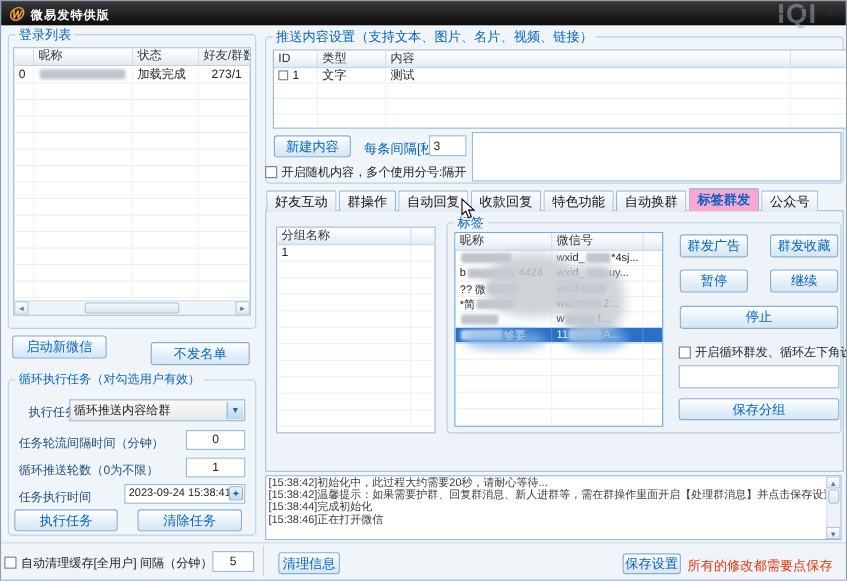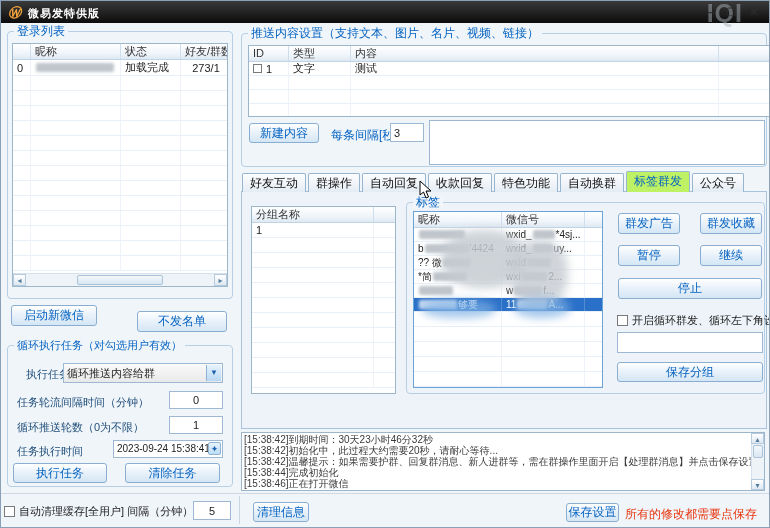--- a/index.html
+++ b/index.html
@@ -33,21 +33,21 @@
 .cb{display:inline-block;width:11px;height:11px;background:#fff;border:1px solid #7a7a7a;vertical-align:-2px;margin-right:4px;flex:none;}
 .lbl{position:absolute;white-space:nowrap;}
 .bluelbl{color:#0563c1;}
 .navylbl{color:#1f4e79;}
 .redact{display:inline-block;height:9px;border-radius:2px;background:#bfc5cb;filter:blur(1.5px);vertical-align:middle;margin:0 1px;flex:none;}
 .sel .redact{background:rgba(255,255,255,.75);}
 
 .tabstrip{position:absolute;left:241px;top:170px;height:21px;display:flex;gap:2px;align-items:flex-end;z-index:3;}
 .tab{height:19px;padding:0 7px;line-height:18px;font-size:12px;color:#111;
   background:linear-gradient(#fdfdfe,#e4ecf4);border:1px solid #98b5cf;border-bottom:none;border-radius:2px 2px 0 0;}
-.tab.active{height:21px;background:#bef264;color:#0563c1;position:relative;z-index:4;}
+.tab.active{height:21px;background:#f9a8d4;color:#0563c1;position:relative;z-index:4;font-weight:bold;}
 .tabpanel{position:absolute;left:240px;top:190px;width:526px;height:238px;background:#edf3f9;border:1px solid #a8c4dc;}
 
 .sbar-h{position:absolute;left:0;right:0;bottom:0;height:13px;background:#eef3f8;border-top:1px solid #d5e1ec;}
 .sbar-v{position:absolute;top:0;bottom:0;right:0;width:13px;background:#eef3f8;border-left:1px solid #d5e1ec;}
 .sbtn{position:absolute;width:13px;height:12px;font-size:8px;color:#56githu;color:#567a9a;text-align:center;line-height:12px;background:linear-gradient(#fff,#dde8f2);border:1px solid #b5cbdd;}
 .sthumb{position:absolute;background:linear-gradient(#f4f8fc,#d9e6f1);border:1px solid #a9c2d8;border-radius:2px;}
 
 .logbox{position:absolute;left:240px;top:431px;width:524px;height:59px;background:#fff;border:1px solid #9cb6cc;overflow:hidden;}
 .logtext{position:absolute;left:2px;top:1px;right:14px;font-size:10px;line-height:11px;color:#3a3a3a;white-space:nowrap;}
 .blob{position:absolute;pointer-events:none;}
@@ -236,20 +236,21 @@
           <div class="td" style="width: 62px;"></div>
           <div class="td" style="width: 368px;"></div>
           <div class="td" style="width: 39px; border-right: none;"></div>
         </div>
       </div>
   </div>
   <div class="btn" style="left:248px;top:122px;width:70px;height:20px;">新建内容</div>
   <span class="lbl bluelbl" style="left:330px;top:126px;font-size:12px;">每条间隔[秒]</span>
   <input class="inp" style="left: 389px; top: 122px; width: 34px; height: 19px;" value="3">
   <div class="inp" style="left:428px;top:119px;width:336px;height:45px;"></div>
+  <span class="lbl" style="left:240px;top:148px;"><span class="cb"></span><span>开启随机内容，多个使用分号:隔开</span></span>
 
   <div class="tabstrip" id="tabStrip">
       <div class="tab">好友互动</div>
       <div class="tab">群操作</div>
       <div class="tab">自动回复</div>
       <div class="tab">收款回复</div>
       <div class="tab">特色功能</div>
       <div class="tab">自动换群</div>
       <div class="tab active">标签群发</div>
       <div class="tab">公众号</div>
@@ -426,21 +427,20 @@
   <div class="btn" style="left:699px;top:212px;width:62px;height:21px;">群发收藏</div>
   <div class="btn" style="left:617px;top:244px;width:62px;height:21px;">暂停</div>
   <div class="btn" style="left:699px;top:244px;width:62px;height:21px;">继续</div>
   <div class="btn" style="left:617px;top:277px;width:144px;height:21px;">停止</div>
   <span class="lbl" style="left:616px;top:312px;"><span class="cb"></span><span>开启循环群发、循环左下角设置</span></span>
   <input class="inp" style="left: 616px; top: 331px; width: 146px; height: 21px;">
   <div class="btn" style="left:616px;top:361px;width:146px;height:20px;">保存分组</div>
 
   <div class="logbox">
     <div class="logtext" id="logLines">
-        <div>[15:38:42]到期时间：30天23小时46分32秒</div>
         <div>[15:38:42]初始化中，此过程大约需要20秒，请耐心等待...</div>
         <div>[15:38:42]温馨提示：如果需要护群、回复群消息、新人进群等，需在群操作里面开启【处理群消息】并点击保存设置</div>
         <div>[15:38:44]完成初始化</div>
         <div>[15:38:46]正在打开微信</div>
       </div>
     <div class="sbar-v">
       <span class="sbtn" style="top:0;right:0;height:11px;">▴</span>
       <span class="sbtn" style="bottom:0;right:0;height:11px;">▾</span>
       <span class="sthumb" style="top:12px;left:1px;width:10px;height:13px;"></span>
     </div>

